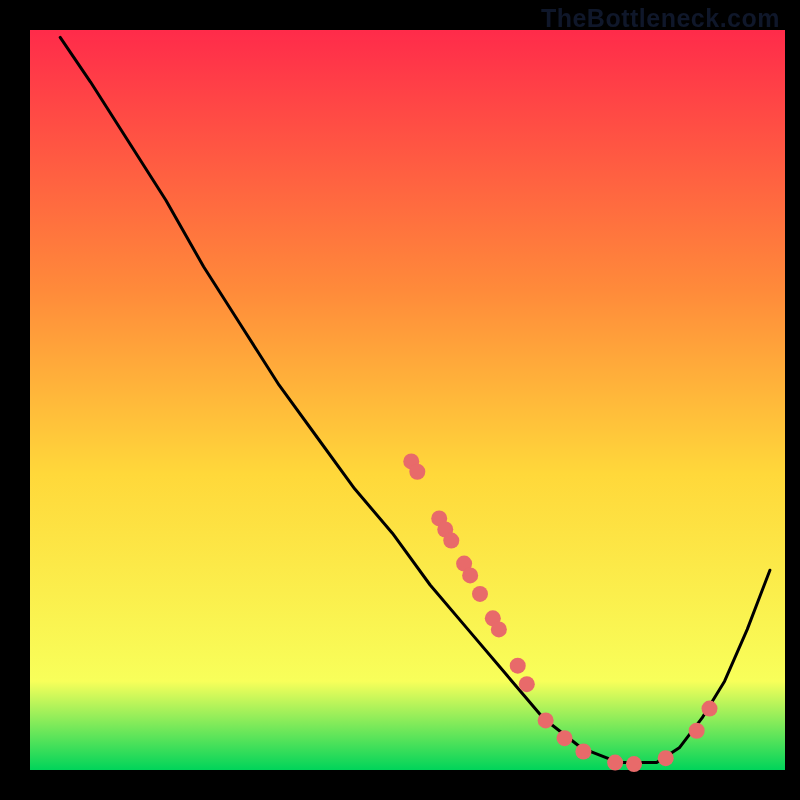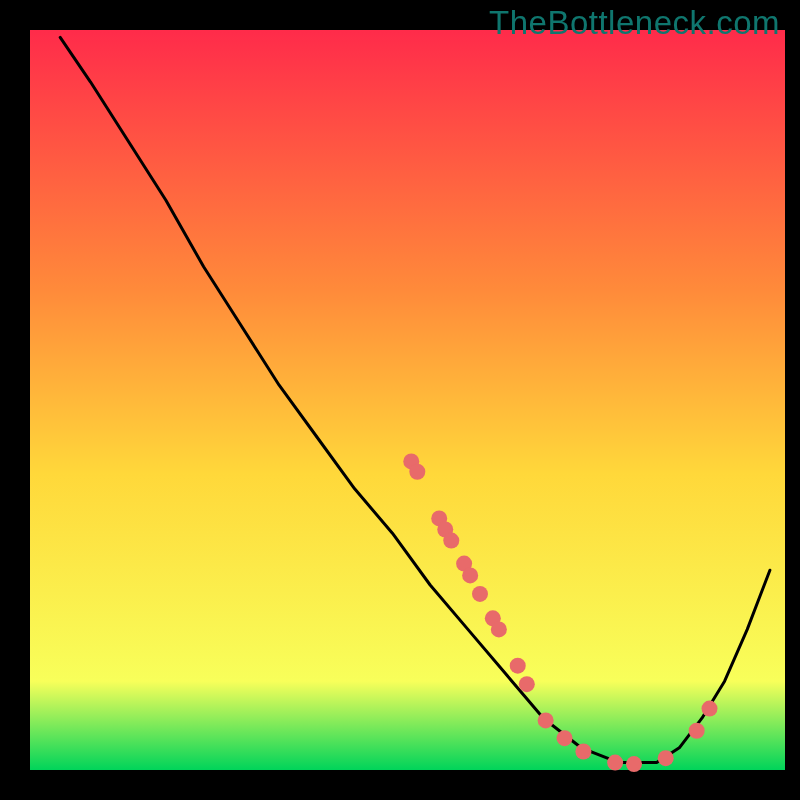--- a/index.html
+++ b/index.html
@@ -10,23 +10,23 @@
   }
   .chart-wrapper {
     width: 800px;
     height: 800px;
     position: relative;
   }
   .watermark {
     position: absolute;
     top: 4px;
     right: 20px;
-    color: #0f766e;
-    font-size: 33px;
-    font-weight: 400;
+    color: #0f172a;
+    font-size: 25px;
+    font-weight: 700;
     letter-spacing: 0.5px;
     z-index: 10;
   }
   svg {
     display: block;
   }
 </style>
 </head>
 <body>
 

